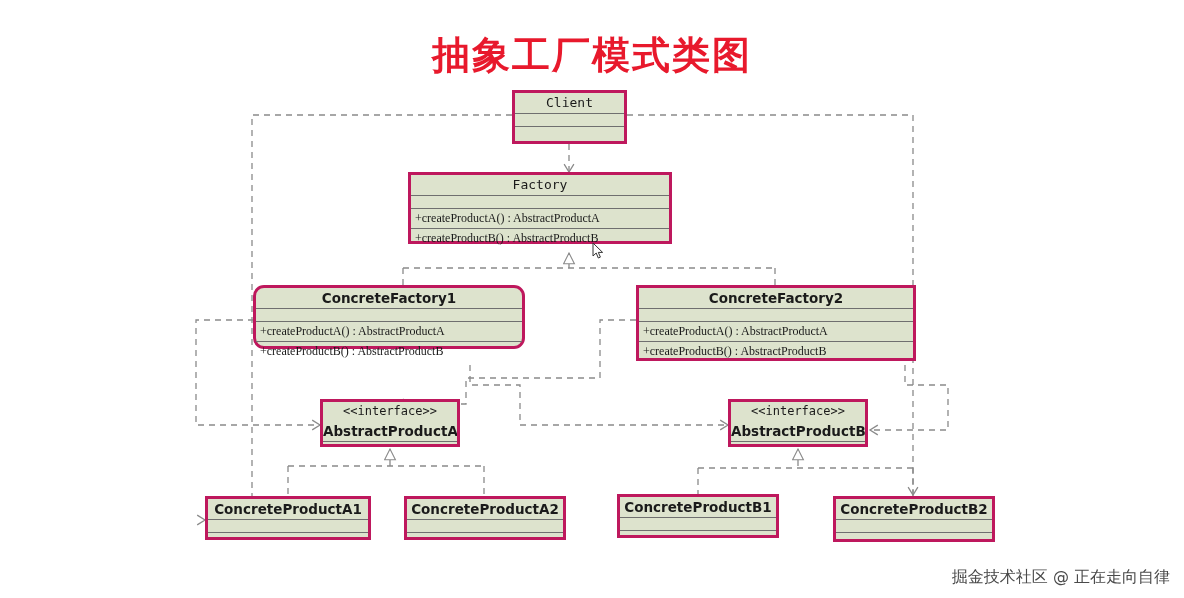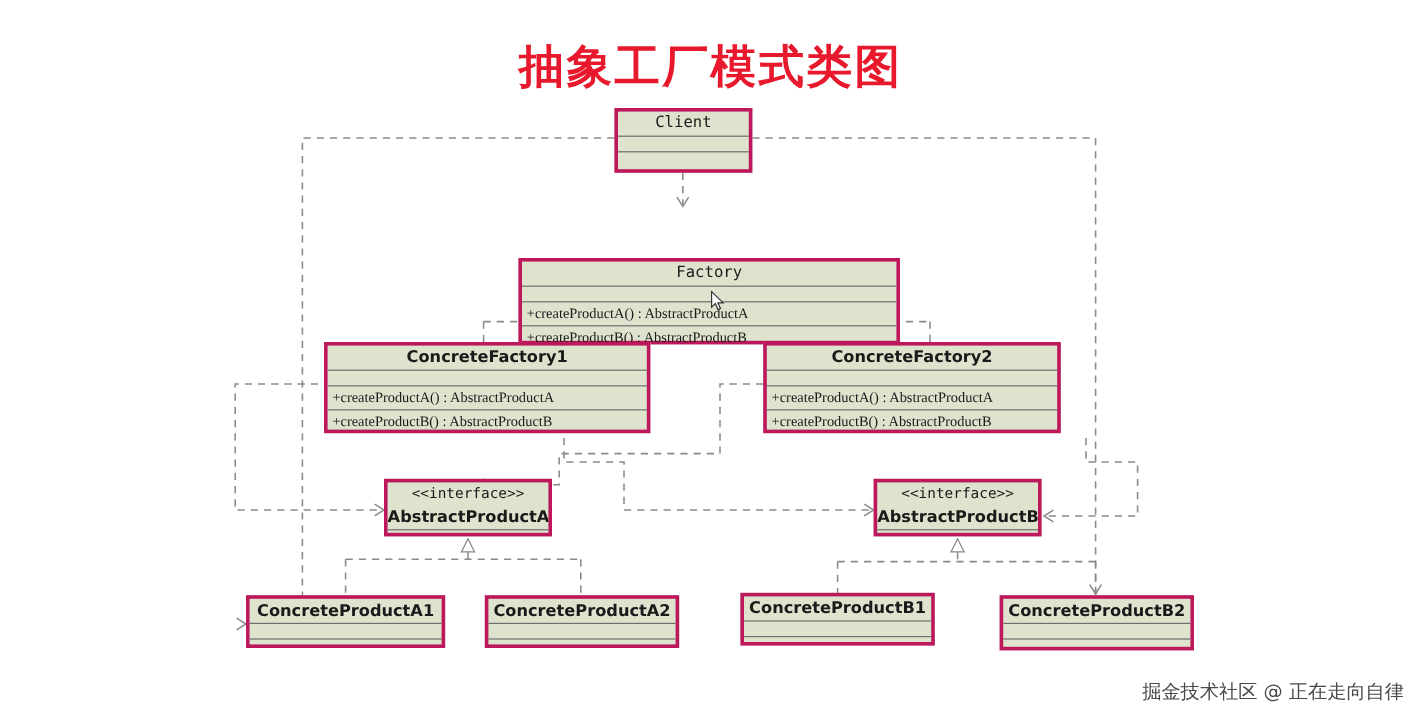--- a/index.html
+++ b/index.html
@@ -145,35 +145,35 @@
       <path d="M913,468 L913,496"></path>
     </g>
   </svg>
 
   <div class="uml-box" style="left:512px; top:90px; width:115px; height:54px;">
     <div class="uml-row row-title">Client</div>
     <div class="uml-row row-empty"></div>
     <div class="uml-row row-empty"></div>
   </div>
 
-  <div class="uml-box" style="left:432px; top:172px; width:318px; height:72px;margin-top:43px;">
+  <div class="uml-box" style="left:408px; top:172px; width:264px; height:72px;">
     <div class="uml-row row-title">Factory</div>
     <div class="uml-row row-empty"></div>
     <div class="uml-row row-ops">+createProductA() : AbstractProductA</div>
     <div class="uml-row row-ops">+createProductB() : AbstractProductB</div>
   </div>
 
-  <div class="uml-box" style="left:270px; top:285px; width:272px; height:76px;">
+  <div class="uml-box" style="left:253px; top:285px; width:272px; height:64px;border-radius:11px;">
     <div class="uml-row row-title bold">ConcreteFactory1</div>
     <div class="uml-row row-empty"></div>
     <div class="uml-row row-ops">+createProductA() : AbstractProductA</div>
     <div class="uml-row row-ops">+createProductB() : AbstractProductB</div>
   </div>
 
-  <div class="uml-box" style="left:636px; top:285px; width:248px; height:76px;">
+  <div class="uml-box" style="left:636px; top:285px; width:280px; height:76px;">
     <div class="uml-row row-title bold">ConcreteFactory2</div>
     <div class="uml-row row-empty"></div>
     <div class="uml-row row-ops">+createProductA() : AbstractProductA</div>
     <div class="uml-row row-ops">+createProductB() : AbstractProductB</div>
   </div>
 
   <div class="uml-box" style="left:320px; top:399px; width:140px; height:48px;">
     <div class="uml-row row-stereo">&lt;&lt;interface&gt;&gt;</div>
     <div class="uml-row row-title bold">AbstractProductA</div>
     <div class="uml-row row-empty"></div>

